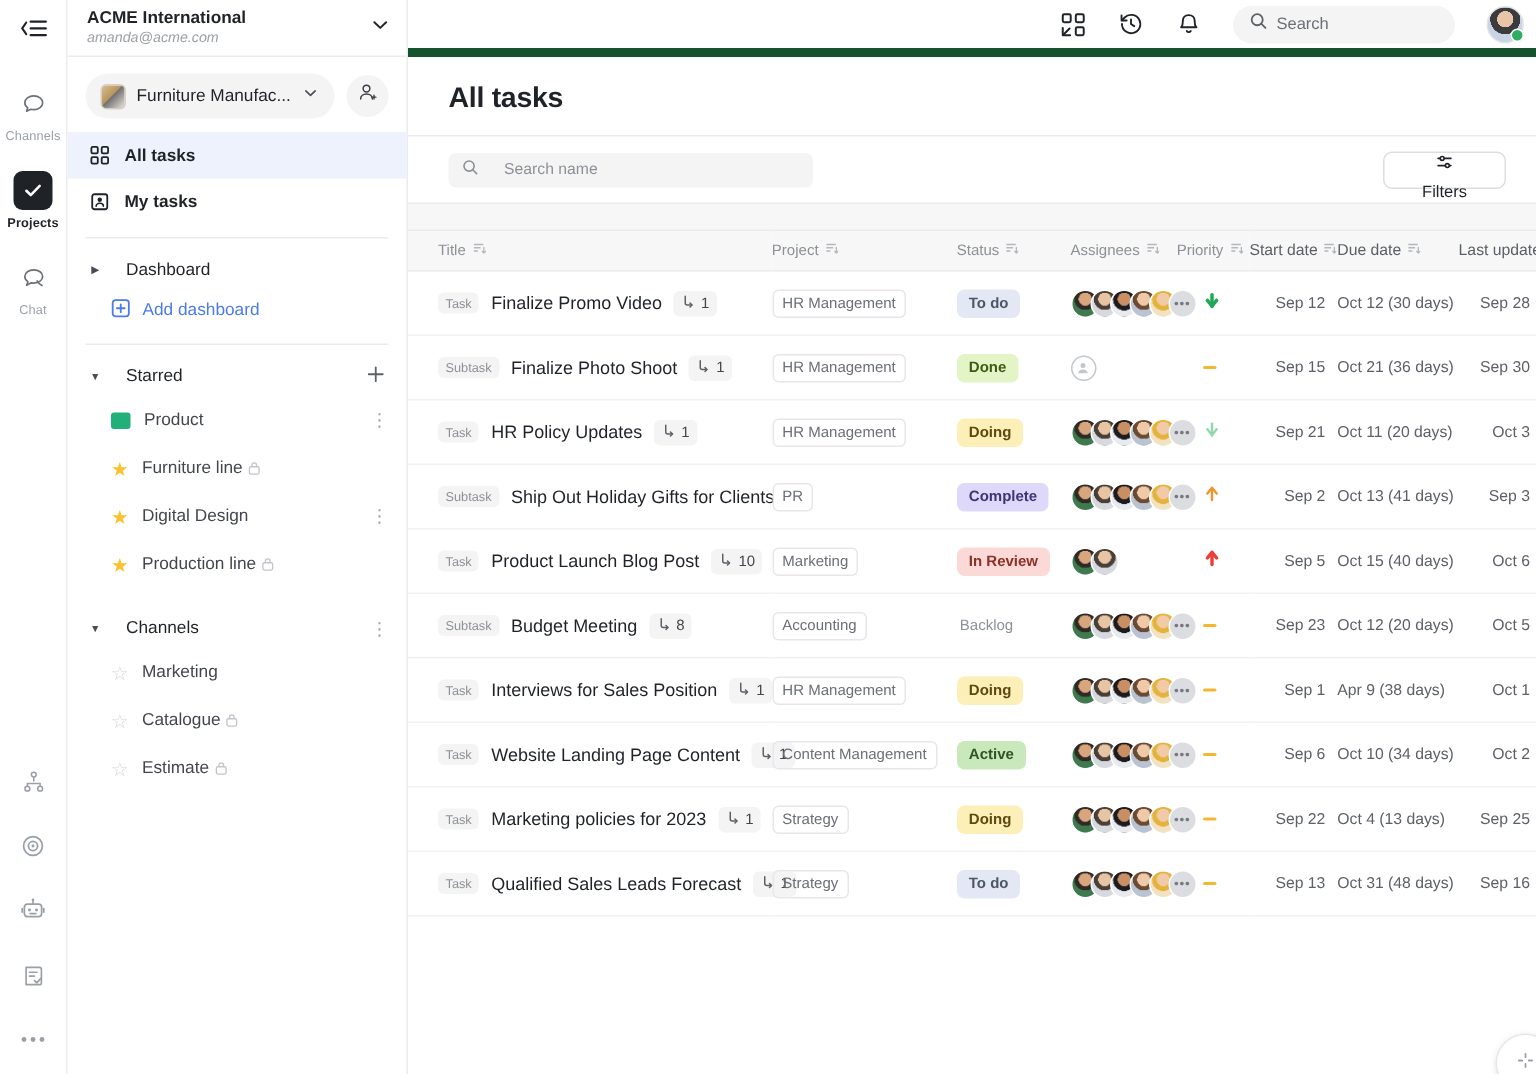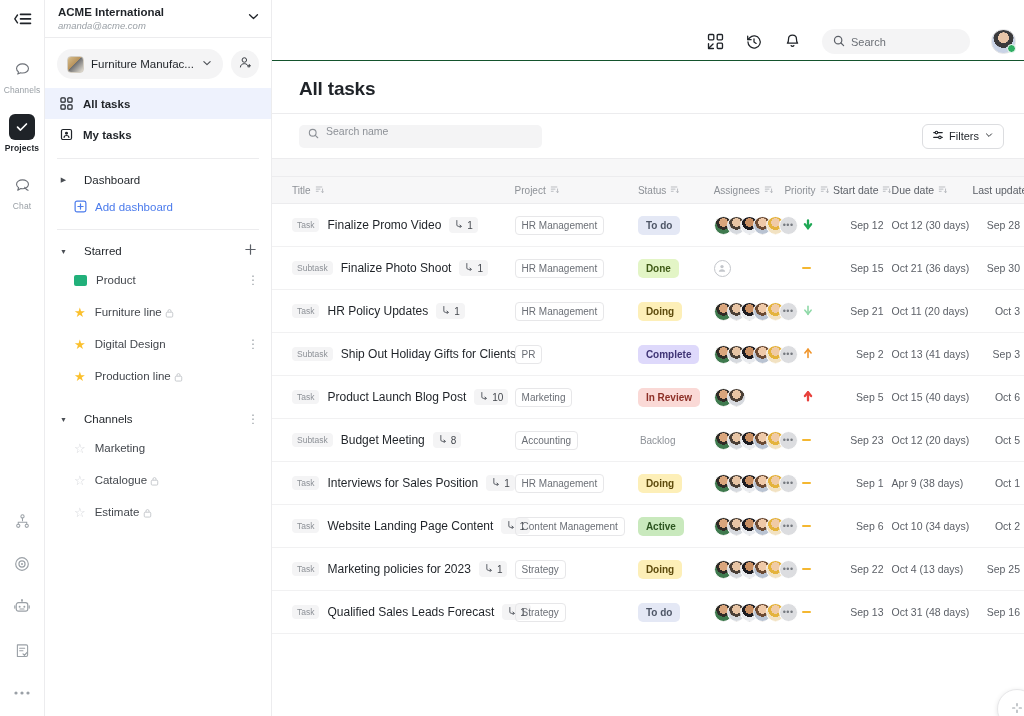--- a/index.html
+++ b/index.html
@@ -89,22 +89,22 @@
   .lnk-item .lbl { flex: 1; white-space: nowrap; overflow: hidden; }
   .dots { color: #9aa0a6; font-size: 12px; letter-spacing: 0; line-height: 8px; }
   .folder { width: 13px; height: 11px; border-radius: 2px; background: #21b07a; flex: 0 0 13px; }
   .star { color: #fbc02d; font-size: 13px; line-height: 1; }
   .star.empty { color: #d4d6da; }
   .lockico { color: #c2c5ca; display: inline-flex; vertical-align: middle; }
 
   
   .main { flex: 1; height: 716px; display: flex; flex-direction: column; background: #fff; min-width: 0; }
   .topbar {
-    height: 38px; flex: 0 0 38px; border-bottom: 1px solid #14532d;
-    display: flex; align-items: center; justify-content: flex-end; gap: 21px; padding-right: 8px; margin-top: 23px;
+    height: 38px; flex: 0 0 38px; border-bottom: 6px solid #14532d;
+    display: flex; align-items: center; justify-content: flex-end; gap: 21px; padding-right: 8px;
   }
   .tb-ico { color: #1f2328; cursor: pointer; display: flex; align-items: center; justify-content: center; }
   .search-box {
     width: 148px; height: 25px; border-radius: 13px; background: #f4f4f5;
     display: flex; align-items: center; gap: 6px; padding: 0 11px; cursor: text;
   }
   .search-ph { font-size: 11px; color: #6b6f76; }
   .me-av {
     width: 25px; height: 25px; border-radius: 50%; flex: 0 0 25px; position: relative;
     background: radial-gradient(circle at 50% 34%, #e8c5a8 0 28%, #3b3a3c 29% 52%, #c9d3e6 53%);
@@ -116,28 +116,28 @@
   }
 
   .page-head { padding: 17px 0 13px 27px; }
   .page-title { font-size: 19px; font-weight: 700; color: #1f2328; letter-spacing: -.2px; }
   .toolbar {
     height: 45px; flex: 0 0 45px; border-top: 1px solid #ececee;
     display: flex; align-items: center; padding: 0 20px 0 27px; gap: 10px;
   }
   .tb-search {
     width: 243px; height: 23px; border-radius: 5px; background: #f4f4f5;
-    display: flex; align-items: flex-start; gap: 7px; padding: 0 9px; cursor: text;
+    display: flex; align-items: center; gap: 17px; padding: 0 9px; cursor: text;
   }
   .tb-search .ph { font-size: 10.5px; color: #8d9197; }
   .spacer { flex: 1; }
   .filters-btn {
     height: 25px; border: 1px solid #dcdde0; border-radius: 6px; background: #fff;
-    display: flex; align-items: center; gap: 5px; padding: 0 9px;
-    font-size: 11px; color: #1f2328; cursor: pointer;
+    display: flex; align-items: center; gap: 5px; padding: 0 25px;
+    font-size: 11px; color: #1f2328; cursor: pointer; flex-direction: column;
   }
 
   .table-wrap { flex: 1; overflow: hidden; border-top: 1px solid #ececee; display: flex; flex-direction: column; }
   .band { height: 17px; background: #f7f7f8; flex: 0 0 17px; }
   .newtask {
     height: 32px; flex: 0 0 32px; display: flex; align-items: center; gap: 8px;
     padding-left: 27px; font-size: 11.5px; color: #1f2328; cursor: pointer; background: #fff;
   }
 
   table { width: 100%; border-collapse: collapse; table-layout: fixed; }

